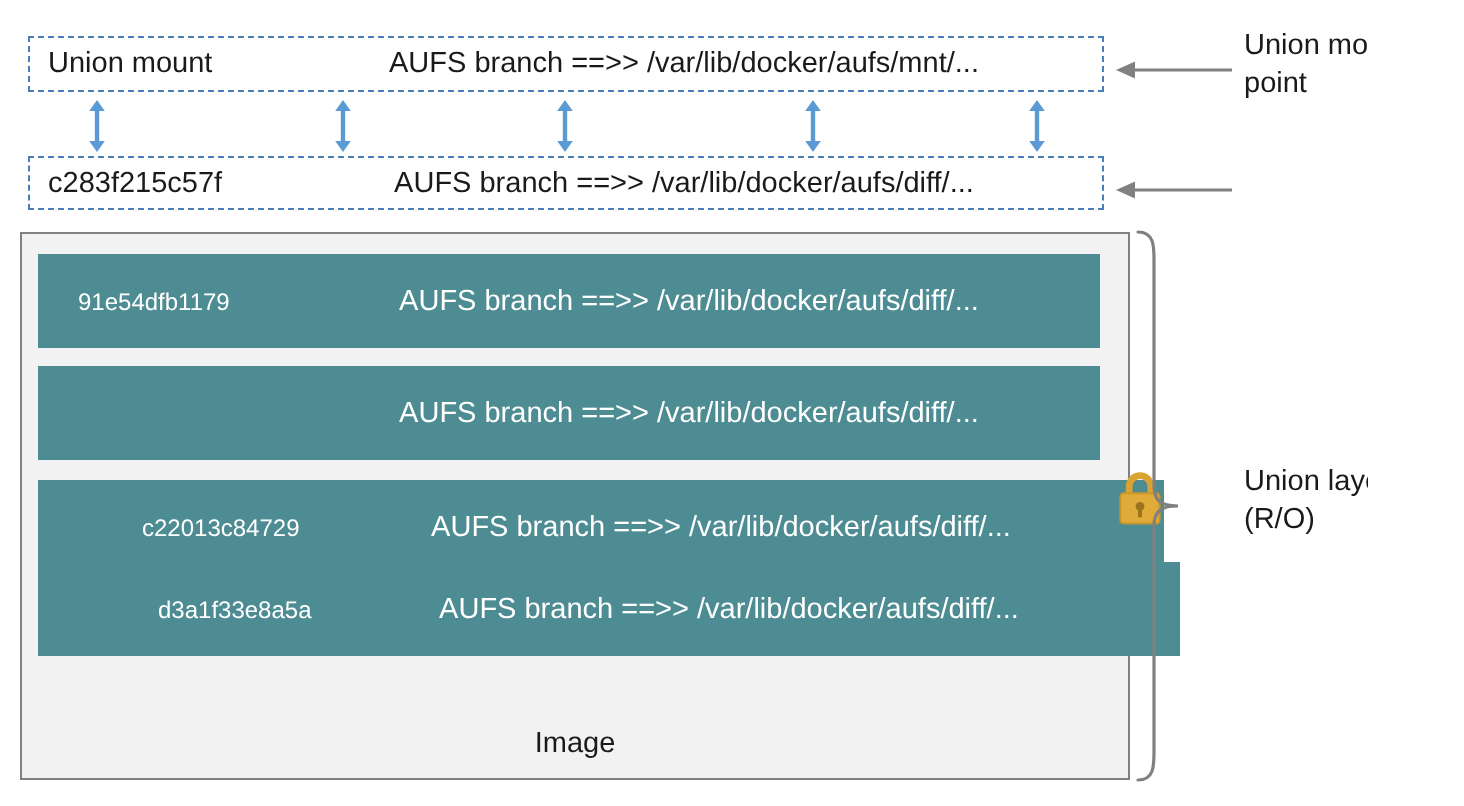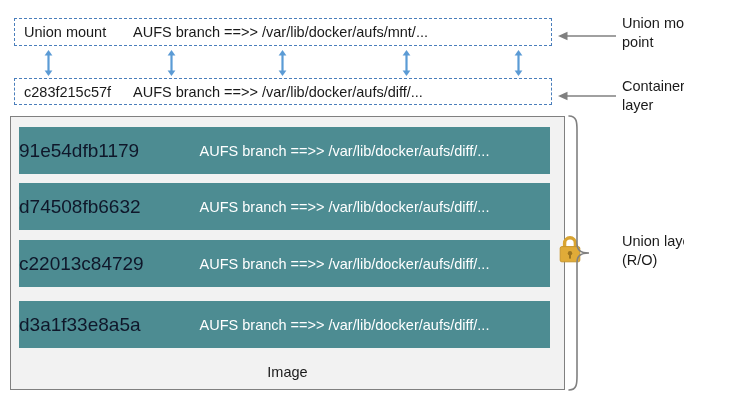--- a/index.html
+++ b/index.html
@@ -32,21 +32,21 @@
     color: #1a1a1a;
     white-space: nowrap;
   }
   .dashed-box .db-left {
     margin-left: 9px;
   }
   .dashed-box .db-right {
     position: absolute;
     left: 0;
     right: 0;
-    text-align: left;
+    text-align: center;
     pointer-events: none;
   }
   #union-box  { left: 14px;  top: 18px; width: 538px; height: 28px; }
   #container-box { left: 14px; top: 78px; width: 538px; height: 27px; }
   
   #union-box .db-right   { padding-left: 118px; }
   #container-box .db-right { padding-left: 118px; }
 
   
   .vdarrow {
@@ -71,39 +71,40 @@
   .layer {
     position: absolute;
     left: 8px;
     width: 531px;
     height: 47px;
     background: #4d8c92;
     display: flex;
     align-items: center;
   }
   .layer .lyr-id {
-    font-size: 19px;
-    color: #0f172a;
+    margin-left: 20px;
+    font-size: 12px;
+    color: #ffffff;
     white-space: nowrap;
   }
   .layer .lyr-branch {
     position: absolute;
     left: 0;
     right: 0;
     text-align: center;
     padding-left: 120px;
     font-size: 14.5px;
     color: #ffffff;
     white-space: nowrap;
     pointer-events: none;
   }
   #layer-0 { top: 10px; }
   #layer-1 { top: 66px; }
-  #layer-2 { top: 123px; }
-  #layer-3 { top: 184px; }
+  #layer-2 { top: 123px; padding-left: 32px; }
+  #layer-3 { top: 164px; padding-left: 40px; }
 
   #image-caption {
     position: absolute;
     left: 0;
     right: 0;
     bottom: 9px;
     text-align: center;
     font-size: 14.5px;
     color: #1a1a1a;
   }
@@ -197,21 +198,20 @@
   </div>
 
   <div id="image-container">
 
     <div id="layer-0" class="layer">
       <span class="lyr-id">91e54dfb1179</span>
       <span class="lyr-branch">AUFS branch ==&gt;&gt; /var/lib/docker/aufs/diff/...</span>
     </div>
 
     <div id="layer-1" class="layer">
-      <span class="lyr-id">d74508fb6632</span>
       <span class="lyr-branch">AUFS branch ==&gt;&gt; /var/lib/docker/aufs/diff/...</span>
     </div>
 
     <div id="layer-2" class="layer">
       <span class="lyr-id">c22013c84729</span>
       <span class="lyr-branch">AUFS branch ==&gt;&gt; /var/lib/docker/aufs/diff/...</span>
     </div>
 
     <div id="layer-3" class="layer">
       <span class="lyr-id">d3a1f33e8a5a</span>
@@ -253,19 +253,17 @@
   <div id="lead-container" class="lead-arrow">
     <svg width="58" height="10" viewBox="0 0 58 10">
       <line x1="9" y1="5" x2="58" y2="5" stroke="#808080" stroke-width="1.6"></line>
       <polygon points="0,5 9.5,0.8 9.5,9.2" fill="#808080"></polygon>
     </svg>
   </div>
 
   <div id="anno-union" class="anno">Union mount
 point</div>
 
-  <div id="anno-container" class="anno">Container
-layer</div>
 
   <div id="anno-image" class="anno">Union layers
 (R/O)</div>
 
 </div>
 
 </body></html>

